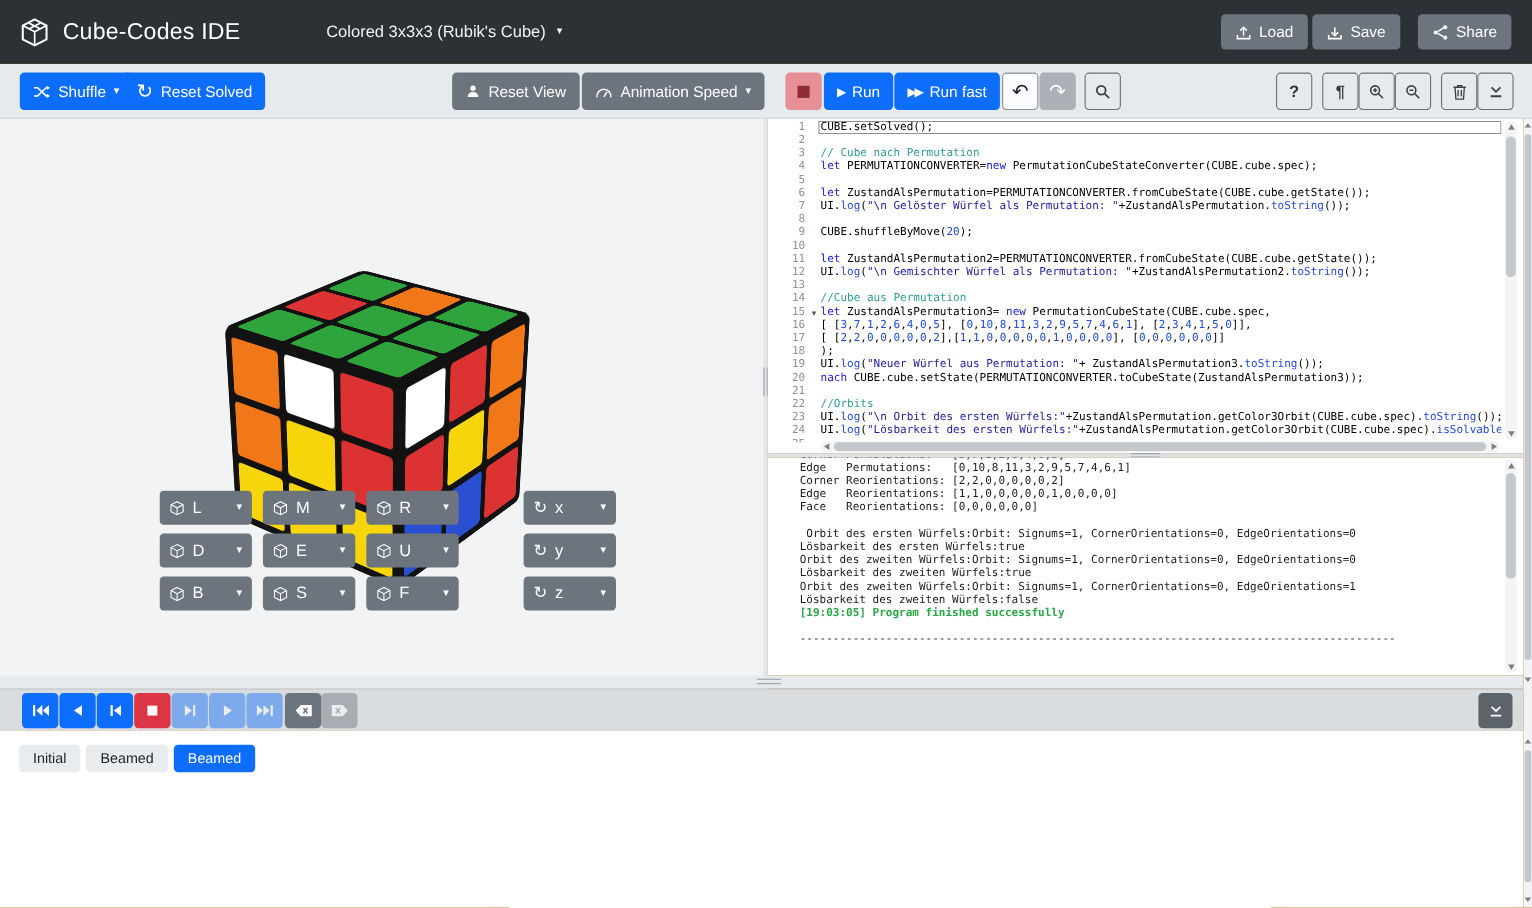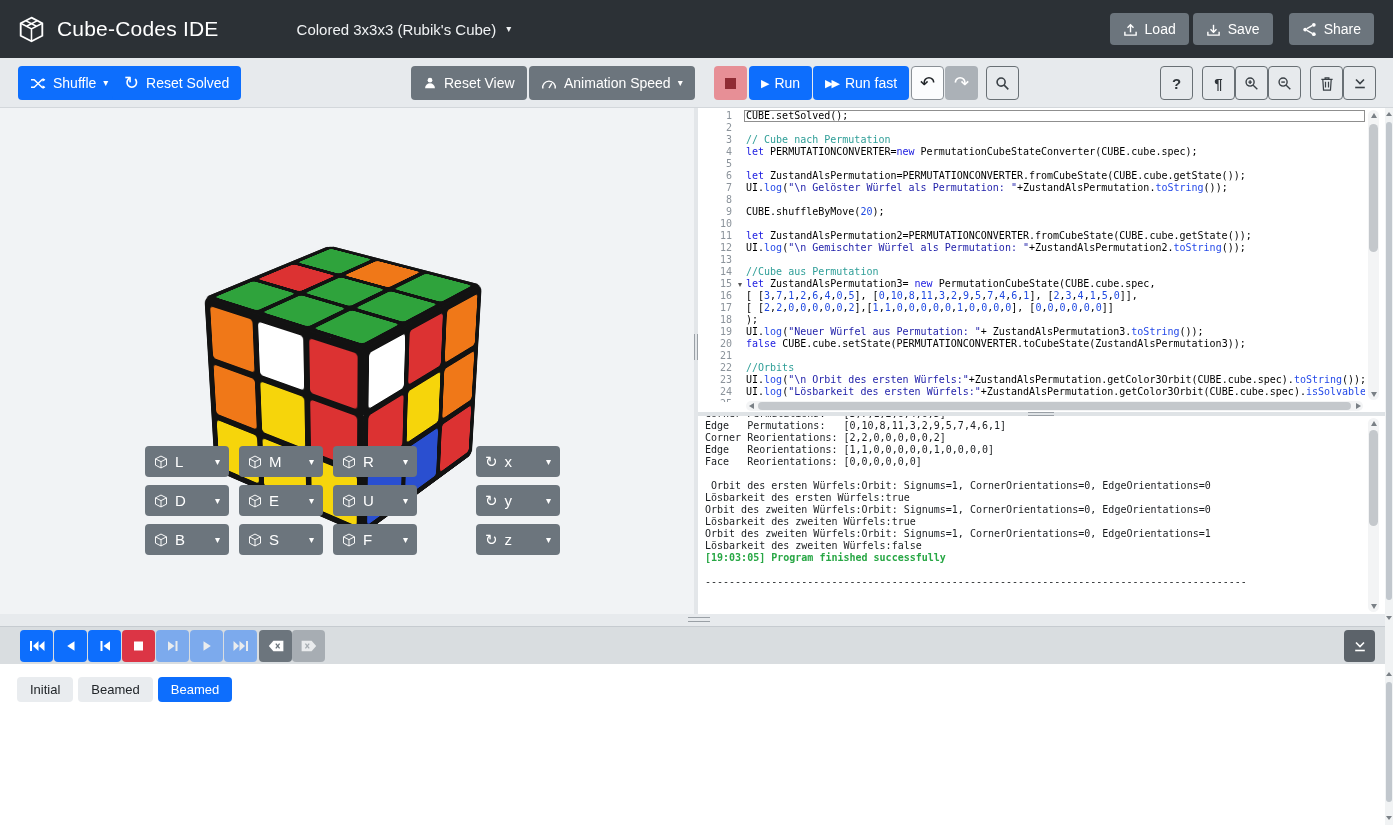--- a/index.html
+++ b/index.html
@@ -86,21 +86,21 @@
 .sb-arrow.up{top:0}.sb-arrow.down{bottom:0}
 .sb-arrow-h{position:absolute;top:0;width:10px;height:10px;display:flex;align-items:center;justify-content:center}
 .sb-arrow-h.left{left:0}.sb-arrow-h.right{right:0}
 .tri-up{width:0;height:0;border-left:3px solid transparent;border-right:3px solid transparent;border-bottom:5px solid #7a8086}
 .tri-down{width:0;height:0;border-left:3px solid transparent;border-right:3px solid transparent;border-top:5px solid #7a8086}
 .tri-left{width:0;height:0;border-top:3px solid transparent;border-bottom:3px solid transparent;border-right:5px solid #7a8086}
 .tri-right{width:0;height:0;border-top:3px solid transparent;border-bottom:3px solid transparent;border-left:5px solid #7a8086}
 
 
 .console{position:absolute;left:698px;top:416px;width:687px;height:198px;background:#fff;overflow:hidden}
-.console-lines{margin-top:-8px;padding-left:7px;overflow:hidden;height:206px}
+.console-lines{margin-top:-8px;padding-left:29px;overflow:hidden;height:206px}
 .console-line{font-family:"DejaVu Sans Mono",monospace;font-size:10px;line-height:12px;white-space:pre;color:#1a1d20}
 .console-line.success{color:#28a745;font-weight:bold}
 
 
 .playback{position:absolute;left:0;top:626px;width:1385px;height:38px;background:#d9dde0;border-top:1px solid #c6cbd0}
 .pbtn{position:absolute;top:3px;width:33px;height:32px;border:none;border-radius:4px;display:inline-flex;align-items:center;justify-content:center;cursor:pointer}
 .pbtn.blue{background:#0d6efd}
 .pbtn.red{background:#dc3545}
 .pbtn.gray{background:#6c757d}
 .pbtn.dark{background:#5c636a}
@@ -454,21 +454,21 @@
         <div class="code-line"><span class="gutter">10</span><span class="code-text"> </span></div>
         <div class="code-line"><span class="gutter">11</span><span class="code-text"><span class="tk-kw">let</span> ZustandAlsPermutation2=PERMUTATIONCONVERTER.fromCubeState(CUBE.cube.getState());</span></div>
         <div class="code-line"><span class="gutter">12</span><span class="code-text">UI.<span class="tk-fn">log</span>(<span class="tk-str">"\n Gemischter Würfel als Permutation: "</span>+ZustandAlsPermutation2.<span class="tk-fn">toString</span>());</span></div>
         <div class="code-line"><span class="gutter">13</span><span class="code-text"> </span></div>
         <div class="code-line"><span class="gutter">14</span><span class="code-text"><span class="tk-com">//Cube aus Permutation</span></span></div>
         <div class="code-line"><span class="gutter has-fold">15</span><span class="code-text"><span class="tk-kw">let</span> ZustandAlsPermutation3= <span class="tk-kw">new</span> PermutationCubeState(CUBE.cube.spec,</span></div>
         <div class="code-line"><span class="gutter">16</span><span class="code-text">[ [<span class="tk-num">3</span>,<span class="tk-num">7</span>,<span class="tk-num">1</span>,<span class="tk-num">2</span>,<span class="tk-num">6</span>,<span class="tk-num">4</span>,<span class="tk-num">0</span>,<span class="tk-num">5</span>], [<span class="tk-num">0</span>,<span class="tk-num">10</span>,<span class="tk-num">8</span>,<span class="tk-num">11</span>,<span class="tk-num">3</span>,<span class="tk-num">2</span>,<span class="tk-num">9</span>,<span class="tk-num">5</span>,<span class="tk-num">7</span>,<span class="tk-num">4</span>,<span class="tk-num">6</span>,<span class="tk-num">1</span>], [<span class="tk-num">2</span>,<span class="tk-num">3</span>,<span class="tk-num">4</span>,<span class="tk-num">1</span>,<span class="tk-num">5</span>,<span class="tk-num">0</span>]],</span></div>
         <div class="code-line"><span class="gutter">17</span><span class="code-text">[ [<span class="tk-num">2</span>,<span class="tk-num">2</span>,<span class="tk-num">0</span>,<span class="tk-num">0</span>,<span class="tk-num">0</span>,<span class="tk-num">0</span>,<span class="tk-num">0</span>,<span class="tk-num">2</span>],[<span class="tk-num">1</span>,<span class="tk-num">1</span>,<span class="tk-num">0</span>,<span class="tk-num">0</span>,<span class="tk-num">0</span>,<span class="tk-num">0</span>,<span class="tk-num">0</span>,<span class="tk-num">1</span>,<span class="tk-num">0</span>,<span class="tk-num">0</span>,<span class="tk-num">0</span>,<span class="tk-num">0</span>], [<span class="tk-num">0</span>,<span class="tk-num">0</span>,<span class="tk-num">0</span>,<span class="tk-num">0</span>,<span class="tk-num">0</span>,<span class="tk-num">0</span>]]</span></div>
         <div class="code-line"><span class="gutter">18</span><span class="code-text">);</span></div>
         <div class="code-line"><span class="gutter">19</span><span class="code-text">UI.<span class="tk-fn">log</span>(<span class="tk-str">"Neuer Würfel aus Permutation: "</span>+ ZustandAlsPermutation3.<span class="tk-fn">toString</span>());</span></div>
-        <div class="code-line"><span class="gutter">20</span><span class="code-text"><span class="tk-kw">false</span> CUBE.cube.setState(PERMUTATIONCONVERTER.toCubeState(ZustandAlsPermutation3));</span></div>
+        <div class="code-line"><span class="gutter">20</span><span class="code-text"><span class="tk-kw">nach</span> CUBE.cube.setState(PERMUTATIONCONVERTER.toCubeState(ZustandAlsPermutation3));</span></div>
         <div class="code-line"><span class="gutter">21</span><span class="code-text"> </span></div>
         <div class="code-line"><span class="gutter">22</span><span class="code-text"><span class="tk-com">//Orbits</span></span></div>
         <div class="code-line"><span class="gutter">23</span><span class="code-text">UI.<span class="tk-fn">log</span>(<span class="tk-str">"\n Orbit des ersten Würfels:"</span>+ZustandAlsPermutation.getColor3Orbit(CUBE.cube.spec).<span class="tk-fn">toString</span>());</span></div>
         <div class="code-line"><span class="gutter">24</span><span class="code-text">UI.<span class="tk-fn">log</span>(<span class="tk-str">"Lösbarkeit des ersten Würfels:"</span>+ZustandAlsPermutation.getColor3Orbit(CUBE.cube.spec).<span class="tk-fn">isSolvable</span>());</span></div>
         <div class="code-line"><span class="gutter">25</span><span class="code-text"> </span></div>
       </div>
     <div class="ed-vscroll">
       <span class="sb-arrow up">
           <span class="tri-up"></span>
         </span>

